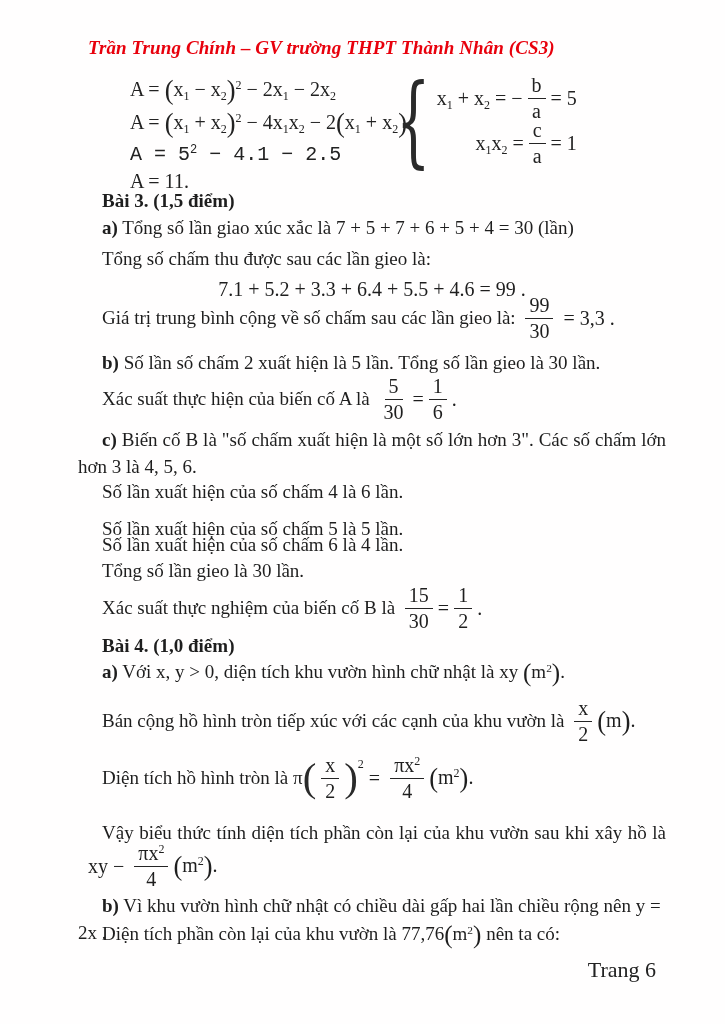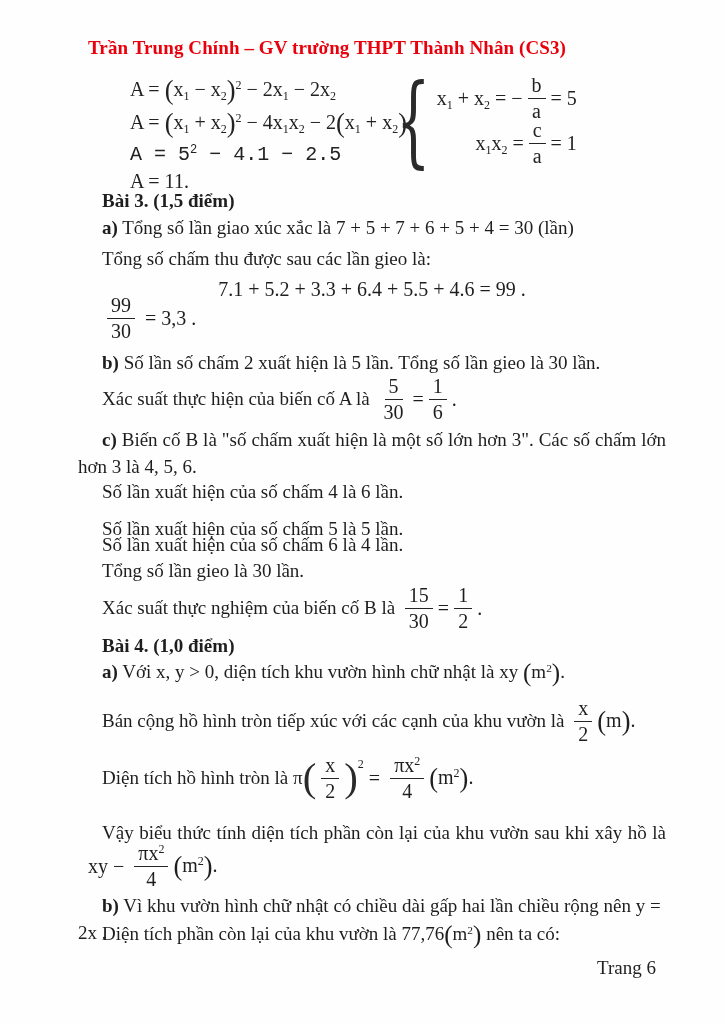--- a/index.html
+++ b/index.html
@@ -4,21 +4,21 @@
 <style>
   html,body { margin:0; padding:0; background:#ffffff; }
   .page {
     position:relative; width:725px; height:1024px; background:#fffefe;
     font-family:"Liberation Serif", serif; color:#1e1e1e; font-size:19px;
     overflow:hidden;
   }
   
   .doc-header {
     position:absolute; left:88px; top:37px;
-    font-weight:bold; font-size:19px; color:var(--hdr-red,#e8000c);
+    font-weight:bold; font-style:italic; font-size:19px; color:var(--hdr-red,#e8000c);
     white-space:nowrap; letter-spacing:0.1px;
   }
   
   .mathblock { position:absolute; left:130px; top:74px; font-size:20px; color:#222; }
   .mline { display:flex; align-items:center; white-space:pre; }
   .mline.h1 { height:32px; }
   .mline.h2 { height:34px;text-align:right; }
   .mline.h3 { height:28px;font-family:Liberation Mono, monospace; }
   .mline.h4 { height:26px; }
   sub { font-size:0.60em; vertical-align:-0.35em; line-height:0; }
@@ -43,21 +43,21 @@
   .justify { text-align:justify; }
   .jlast { text-align:justify; text-align-last:justify; }
   .pflex { display:flex; align-items:center; }
   .pflex .txt { white-space:pre; }
   .pad24 { padding-left:24px; }
   .pad10 { padding-left:10px; }
   .supout { font-size:12px; align-self:flex-start; position:relative; top:0px; }
   .bp2 { font-size:2.15em; font-weight:200; line-height:0; color:#2a2a2a; }
   .mfs { font-size:20px; }
   
-  .footer { position:absolute; top:957px; left:0; width:656px; text-align:right; font-size:19px; color:#222; }
+  .footer { position:absolute; top:957px; left:0; width:656px; text-align:right; font-size:22px; color:#222; }
 </style>
 </head>
 <body>
 
 <div class="page">
 
   <div class="doc-header">Trần Trung Chính – GV trường THPT Thành Nhân (CS3)</div>
 
   <div class="mathblock">
     <div class="mline h1"><span>A = <span class="bp">(</span>x<sub>1</sub> − x<sub>2</sub><span class="bp">)</span><sup>2</sup> − 2x<sub>1</sub> − 2x<sub>2</sub></span></div>
@@ -80,20 +80,21 @@
 
   <div class="p ind bold" style="top:188px">Bài 3. (1,5 điểm)</div>
 
   <div class="p ind" style="top:215px"><span class="bold">a)</span><span> Tổng số lần giao xúc xắc là 7 + 5 + 7 + 6 + 5 + 4 = 30 (lần)</span></div>
 
   <div class="p ind" style="top:246px">Tổng số chấm thu được sau các lần gieo là:</div>
 
   <div class="p center mfs" style="top:276px">7.1 + 5.2 + 3.3 + 6.4 + 5.5 + 4.6 = 99 .</div>
 
   <div class="p pflex pad24" style="top:296px; height:44px">
+    <span class="txt">Giá trị trung bình cộng về số chấm sau các lần gieo là: </span>
       <span class="frac mfs">
         <span class="num">99</span>
         <span class="den">30</span>
       </span>
       <span class="txt mfs"> = 3,3 .</span>
   </div>
 
   <div class="p ind" style="top:350px"><span class="bold">b)</span><span> Số lần số chấm 2 xuất hiện là 5 lần. Tổng số lần gieo là 30 lần.</span></div>
 
   <div class="p pflex pad24" style="top:376px; height:46px">

